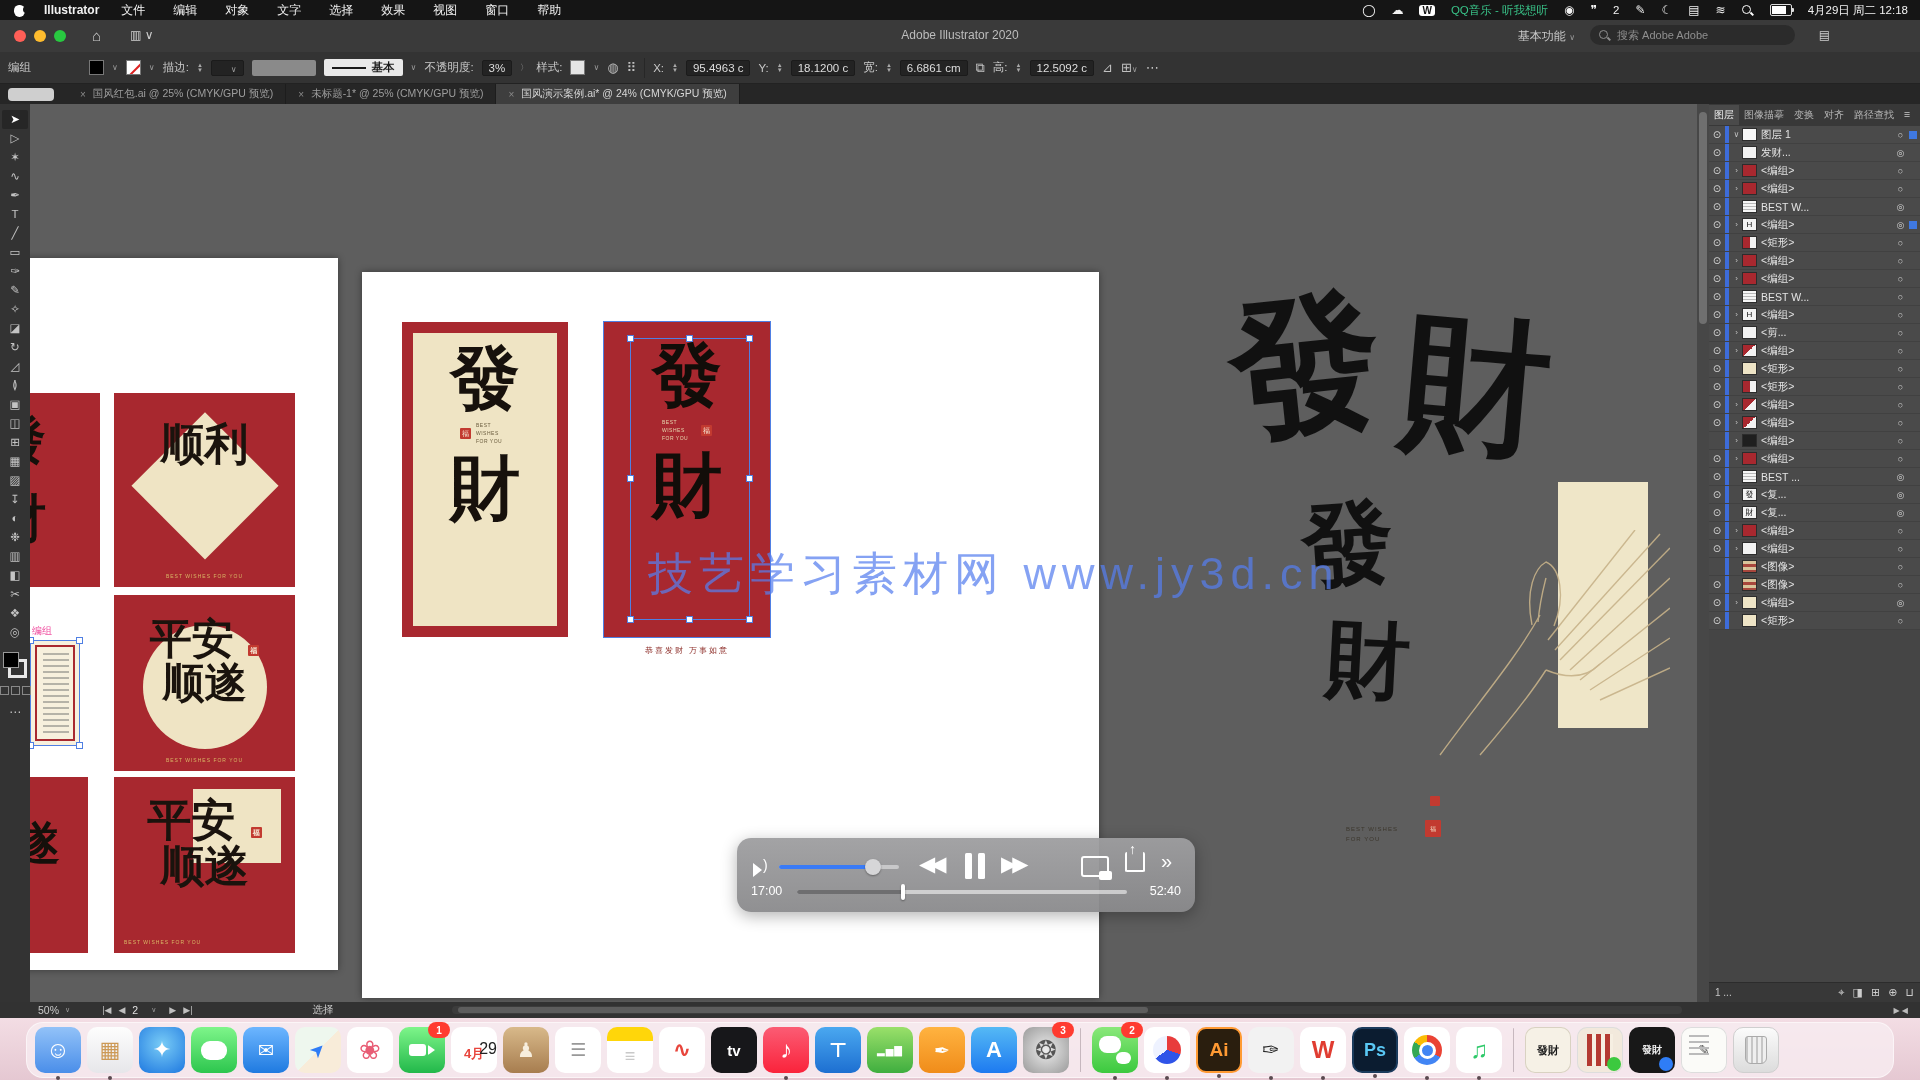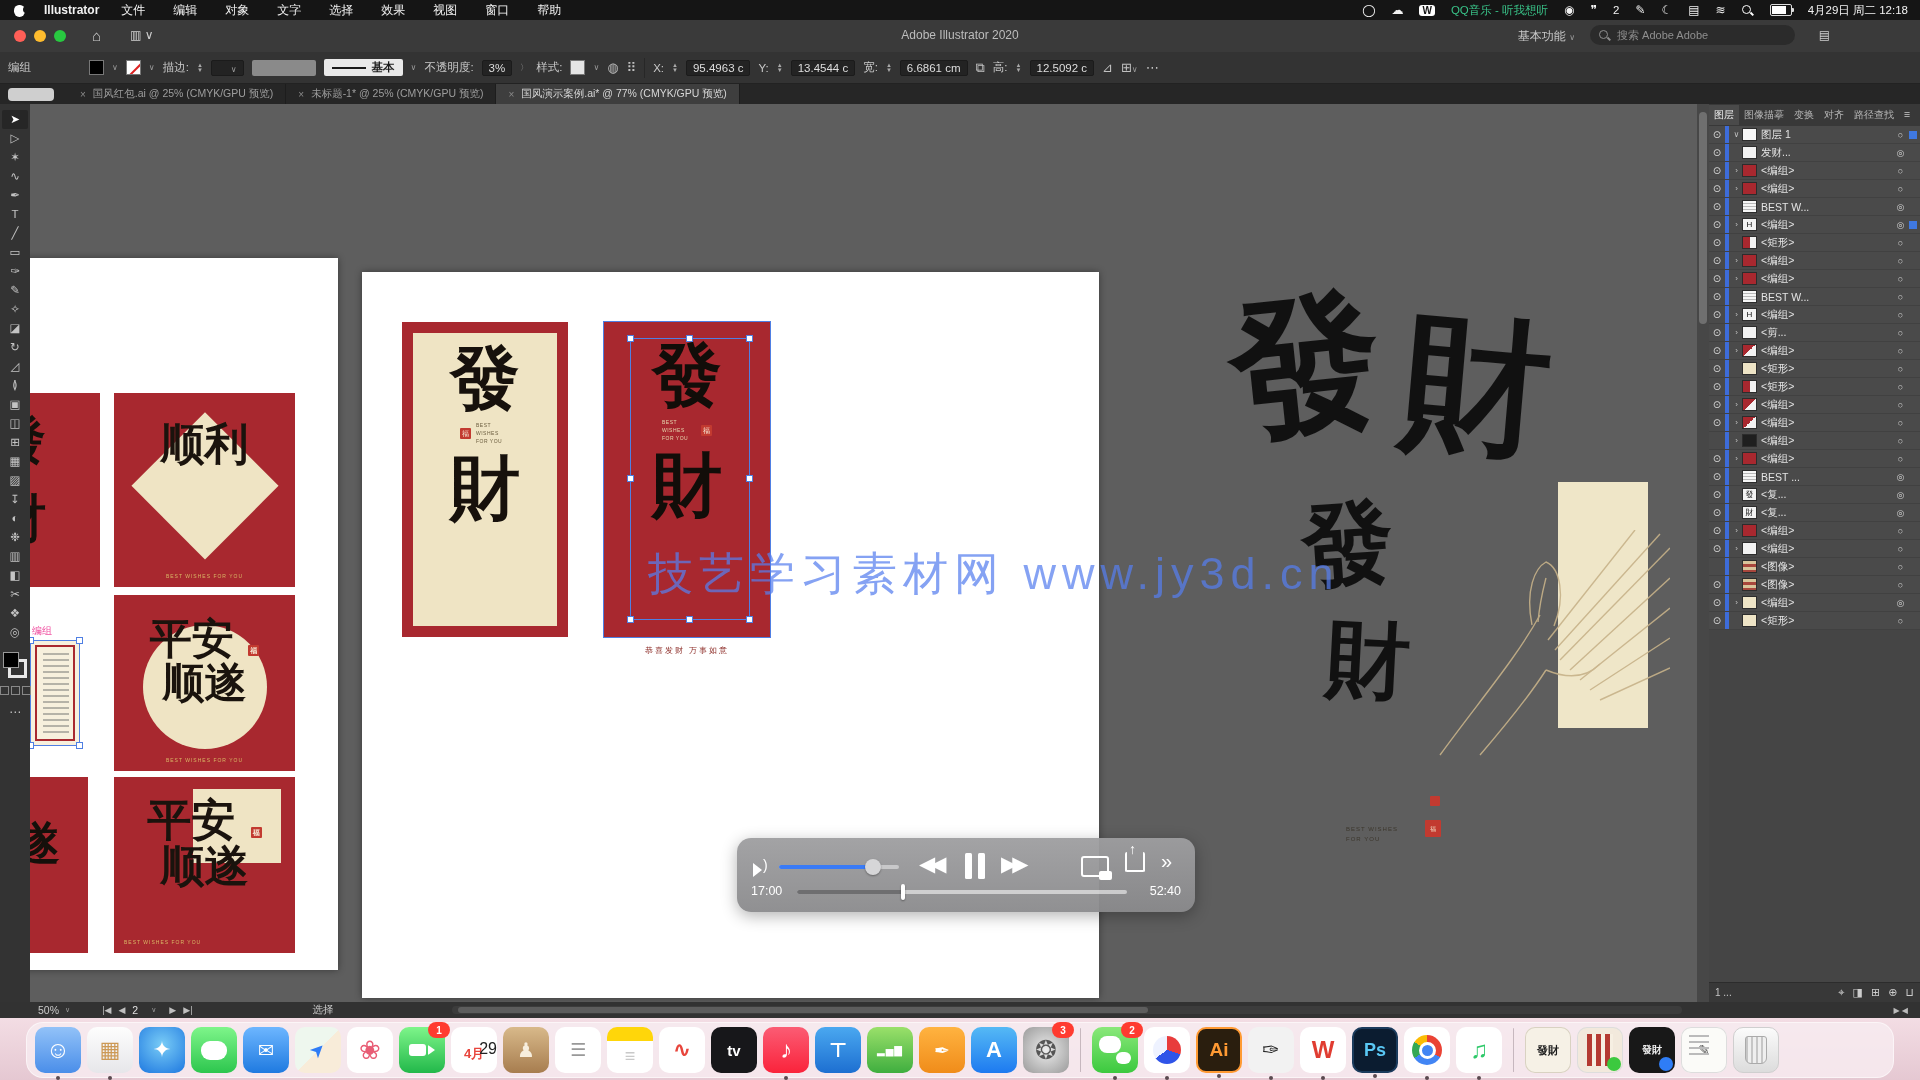--- a/index.html
+++ b/index.html
@@ -335,21 +335,21 @@
     <span class="cb-stepper">
         <span>▲</span>
         <span>▼</span>
       </span>
     <span class="cb-box">95.4963 c</span>
     <span>Y:</span>
     <span class="cb-stepper">
         <span>▲</span>
         <span>▼</span>
       </span>
-    <span class="cb-box">13.4544 c</span>
+    <span class="cb-box">18.1200 c</span>
     <span>宽:</span>
     <span class="cb-stepper">
         <span>▲</span>
         <span>▼</span>
       </span>
     <span class="cb-box">6.6861 cm</span>
     <span class="cb-ic">⧉</span>
     <span>高:</span>
     <span class="cb-stepper">
         <span>▲</span>
@@ -368,21 +368,21 @@
     <div class="doc-tab">
           <span class="tab-close">×</span>
           <span>国风红包.ai @ 25% (CMYK/GPU 预览)</span>
         </div>
         <div class="doc-tab">
           <span class="tab-close">×</span>
           <span>未标题-1* @ 25% (CMYK/GPU 预览)</span>
         </div>
         <div class="doc-tab active">
           <span class="tab-close">×</span>
-          <span>国风演示案例.ai* @ 77% (CMYK/GPU 预览)</span>
+          <span>国风演示案例.ai* @ 24% (CMYK/GPU 预览)</span>
         </div>
       </div>
   </div>
 
   <div id="toolbar">
     <div style="display:flex;flex-direction:column;">
 
     <span class="tool active">➤</span>
         <span class="tool">▷</span>
         <span class="tool">✶</span>

